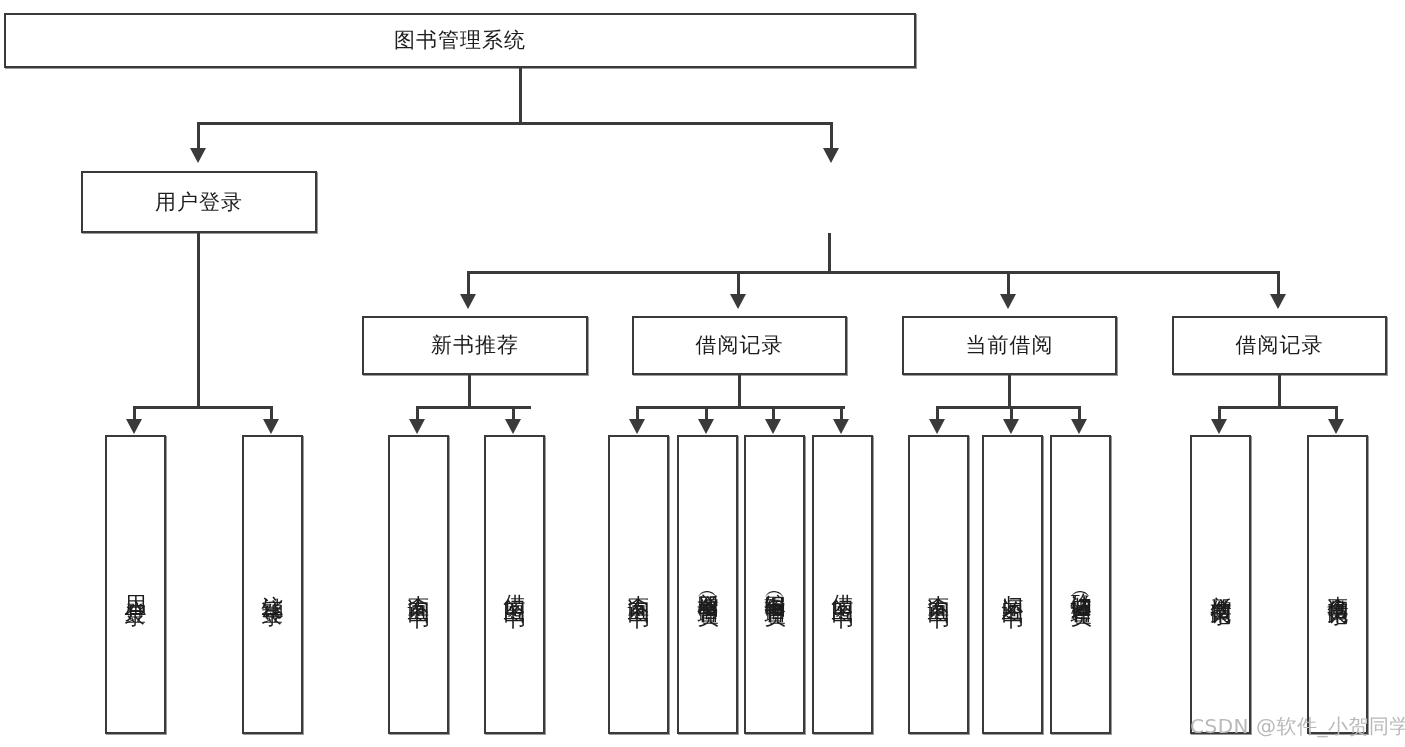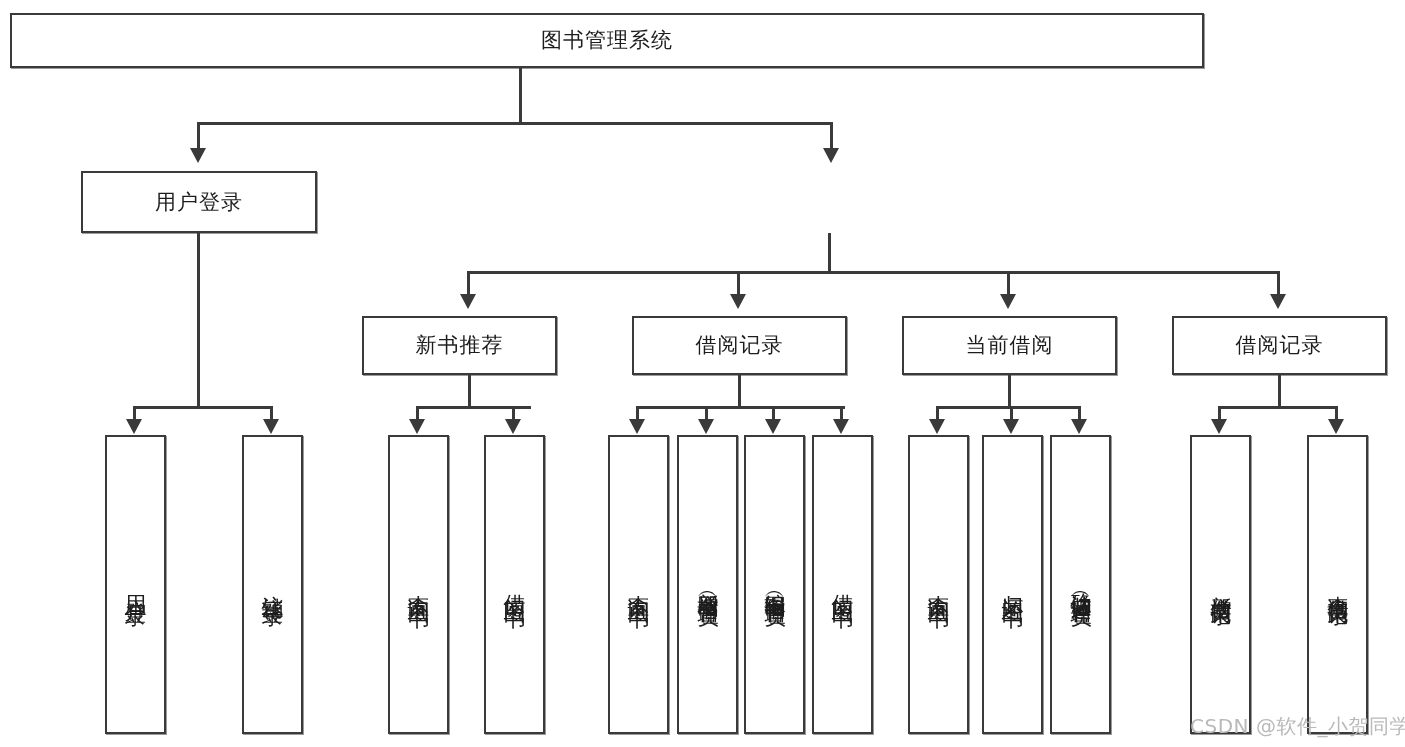--- a/index.html
+++ b/index.html
@@ -74,21 +74,21 @@
     font-family:"DejaVu Sans","Liberation Sans",sans-serif;
     letter-spacing:0.5px;
     pointer-events:none;
   }
 </style>
 </head>
 <body>
 
 <div id="canvas">
 
-  <div class="node" id="node-root" style="left: 10px; top: 13px; width: 1194px; height: 55px;">
+  <div class="node" id="node-root" style="left: 4px; top: 13px; width: 912px; height: 55px;">
     <span class="label">图书管理系统</span>
   </div>
 
   <div class="ln v" style="left:519px;top:68px;height:54px;"></div>
 
   <div class="ln h" style="left:197px;top:122px;width:636px;"></div>
 
   <div class="ln v" style="left:197px;top:122px;height:29px;"></div>
   <div class="arrow" style="left:190px;top:148px;"></div>
   <div class="ln v" style="left:830px;top:122px;height:29px;"></div>
@@ -109,21 +109,21 @@
   <div class="ln h" style="left:467px;top:271px;width:813px;"></div>
   <div class="ln v" style="left:467px;top:271px;height:26px;"></div>
   <div class="arrow" style="left:460px;top:294px;"></div>
   <div class="ln v" style="left:737px;top:271px;height:26px;"></div>
   <div class="arrow" style="left:730px;top:294px;"></div>
   <div class="ln v" style="left:1007px;top:271px;height:26px;"></div>
   <div class="arrow" style="left:1000px;top:294px;"></div>
   <div class="ln v" style="left:1277px;top:271px;height:26px;"></div>
   <div class="arrow" style="left:1270px;top:294px;"></div>
 
-  <div class="node" id="node-new-book-rec" style="left: 362px; top: 316px; width: 195px; height: 59px;">
+  <div class="node" id="node-new-book-rec" style="left: 362px; top: 316px; width: 226px; height: 59px;">
     <span class="label">新书推荐</span>
   </div>
   <div class="node" id="node-book-borrow" style="left: 632px; top: 316px; width: 215px; height: 59px;">
     <span class="label">借阅记录</span>
   </div>
   <div class="node" id="node-borrow-record" style="left: 1172px; top: 316px; width: 215px; height: 59px;">
     <span class="label">借阅记录</span>
   </div>
   <div class="node" id="node-current-borrow" style="left: 902px; top: 316px; width: 215px; height: 59px;">
     <span class="label">当前借阅</span>

